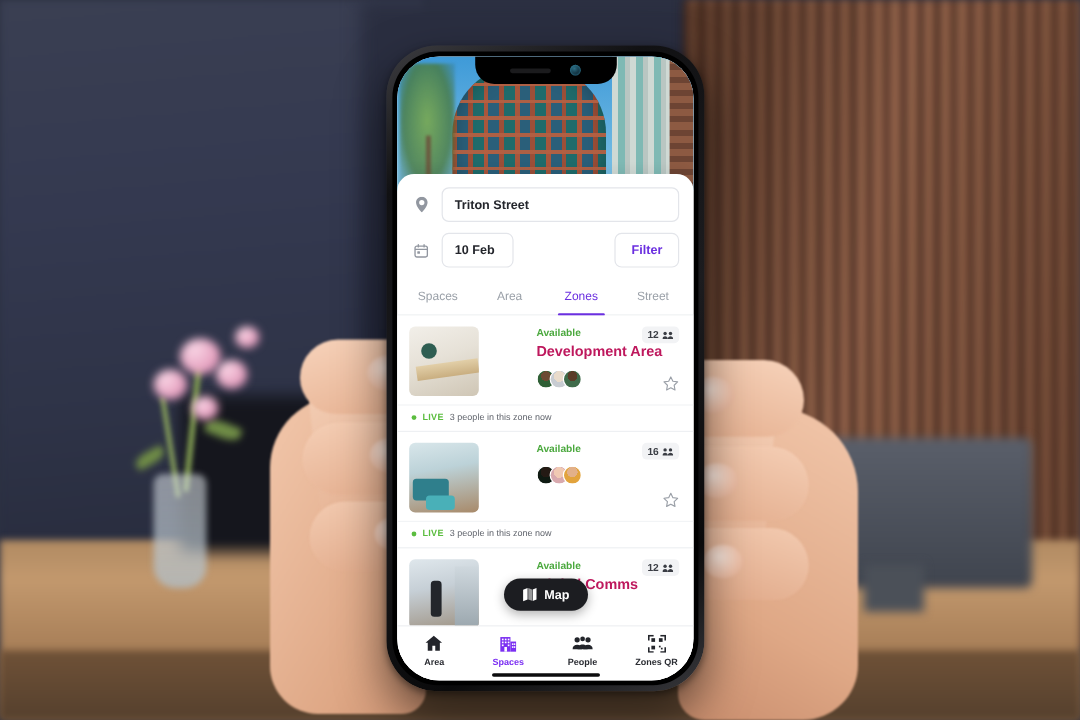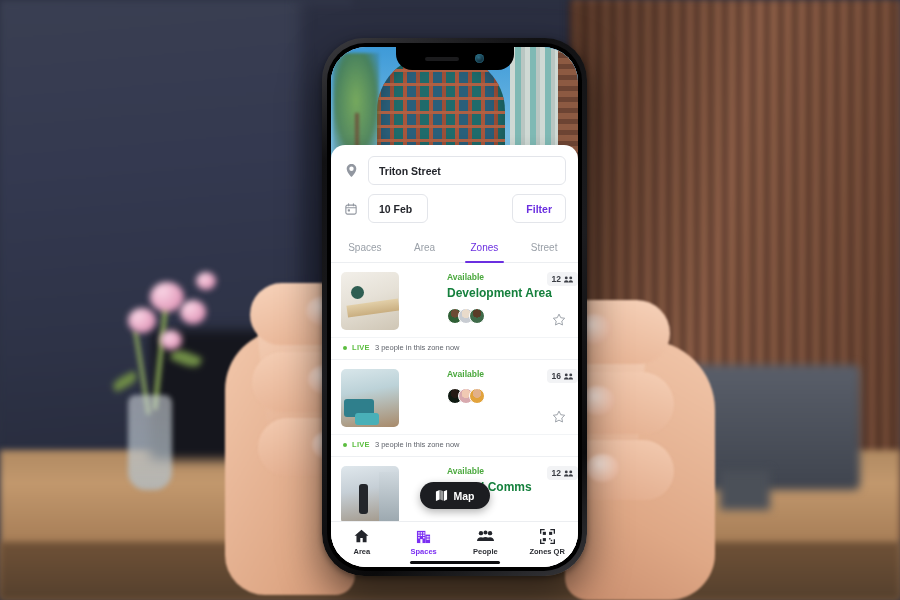--- a/index.html
+++ b/index.html
@@ -296,40 +296,40 @@
     background:#23262b; border-radius:3px;
   }
   .thumb-3::after {
     content:""; position:absolute; left:38px; top:6px; width:20px; height:52px;
     background:linear-gradient(180deg,#cfd8de,#9aa6ad);
   }
 
   .card-body { flex:1; padding-left:10px; min-width:0; }
   .avail { font-size:8.5px; color:#4aa83d; font-weight:600; line-height:1.4; }
   .zone-title {
-    font-size:12px; font-weight:700; color:#15803d;
+    font-size:12px; font-weight:700; color:#be185d;
     margin-top:2px; line-height:1.25;
     white-space:nowrap; overflow:hidden;
   }
   .avatars { display:flex; margin-top:7px; }
   .av {
     width:16px; height:16px; border-radius:50%;
     border:1.6px solid #fff; margin-left:-5px;
     background-size:cover;
   }
   .av:first-child { margin-left:0; }
   .av-a { background:radial-gradient(circle at 50% 32%, #6b4a33 0 34%, #2f5f35 35%); }
   .av-b { background:radial-gradient(circle at 50% 34%, #e9dbcb 0 38%, #c8ccd2 39%); }
   .av-c { background:radial-gradient(circle at 50% 32%, #5a3c28 0 34%, #3f6b4a 35%); }
   .av-d { background:radial-gradient(circle at 50% 32%, #241a14 0 36%, #0f1a12 37%); }
   .av-e { background:radial-gradient(circle at 50% 34%, #f0c9b3 0 38%, #d8a9ae 39%); }
   .av-f { background:radial-gradient(circle at 50% 32%, #e2b089 0 36%, #e2a33c 37%); }
 
   .cap-badge {
-    position:absolute; right:0; top:9px;
+    position:absolute; right:12px; top:9px;
     background:#f2f3f5; border-radius:4px;
     padding:2px 5px; display:flex; align-items:center; gap:3px;
     font-size:8.5px; font-weight:700; color:#3a3d44;
   }
   .star-btn {
     position:absolute; right:10px; bottom:8px;
     width:18px; height:18px; display:flex; align-items:center; justify-content:center;
   }
 
   .live-row {

